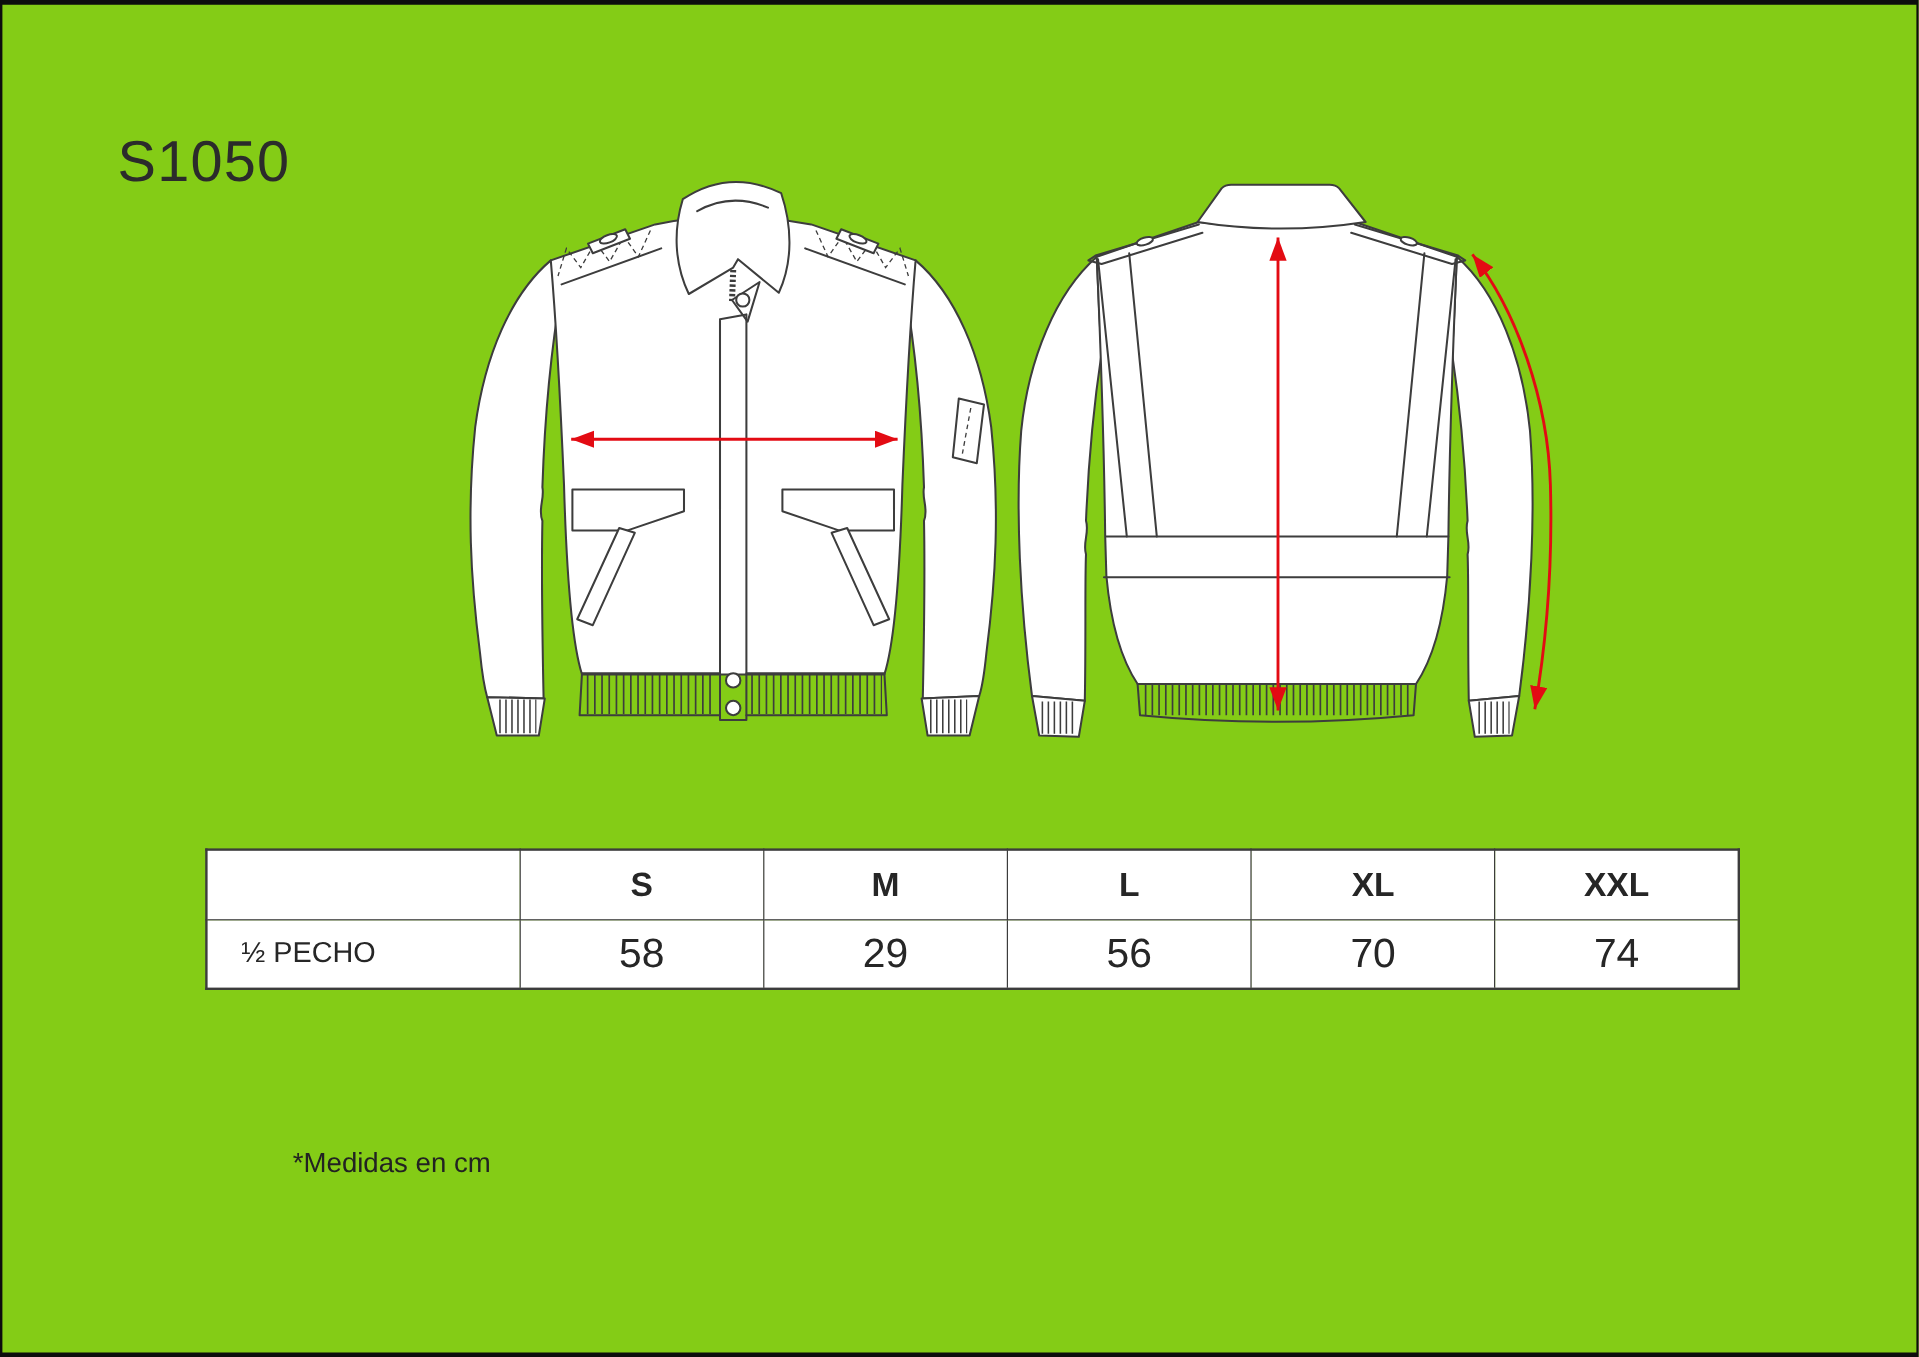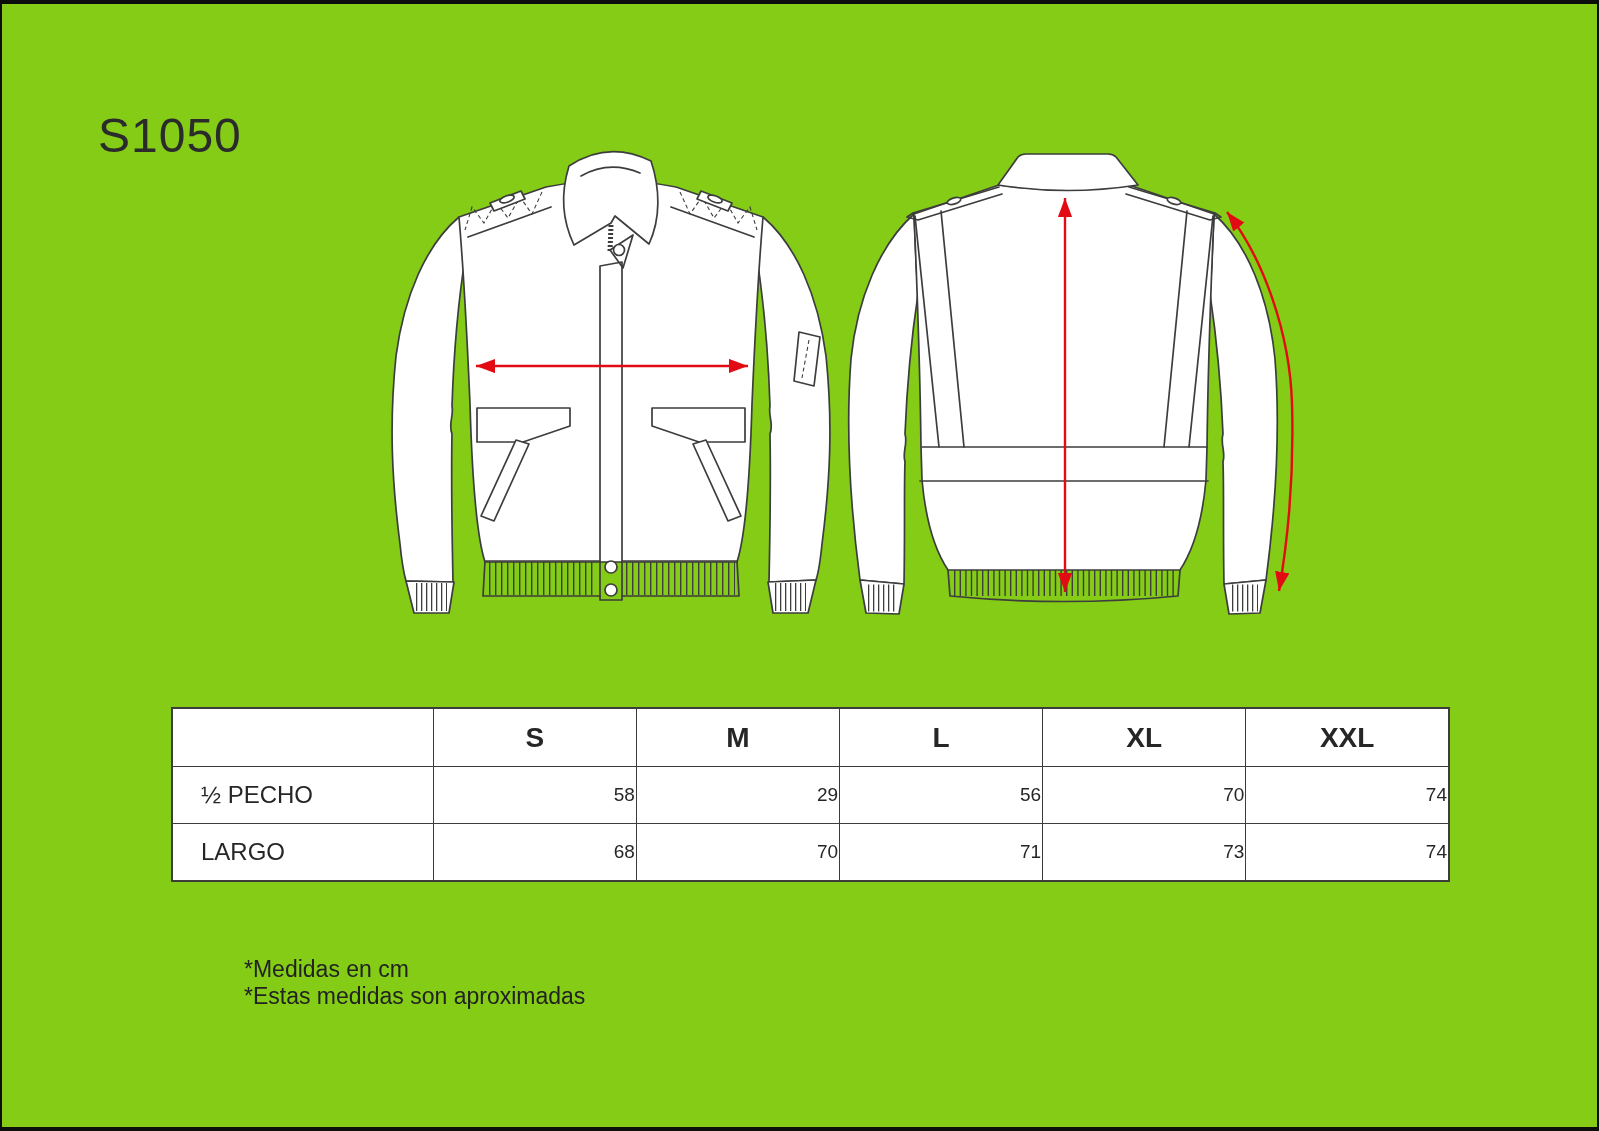--- a/index.html
+++ b/index.html
@@ -39,21 +39,21 @@
     position:absolute;left:169px;top:703px;width:1279px;
     border-collapse:collapse;table-layout:fixed;
     border:2px solid var(--tborder);
     color:var(--text);
   }
   .size-table th,.size-table td{
     border:1px solid var(--tborder);
     background:#fff;
   }
   .size-table th{height:55px;font-size:28px;font-weight:bold;text-align:center;}
-  .size-table td{height:54px;font-size:19px;text-align:right;}
+  .size-table td{height:54px;font-size:34px;text-align:center;}
   .size-table td.rowlabel{text-align:left;padding-left:28px;font-size:24px;}
   .size-table col.c-label{width:261px;}
   .size-table col.c-size{width:203px;}
   .notes{
     position:absolute;left:222px;top:952px;
     font-size:23px;line-height:27px;color:#222;margin-left:20px;
   }
 </style>
 </head>
 <body>
@@ -171,29 +171,20 @@
       <th>XXL</th>
     </tr>
     <tr>
       <td class="rowlabel">½ PECHO</td>
       <td>58</td>
       <td>29</td>
       <td>56</td>
       <td>70</td>
       <td>74</td>
     </tr>
-    <tr>
-      <td class="rowlabel">LARGO</td>
-      <td>68</td>
-      <td>70</td>
-      <td>71</td>
-      <td>73</td>
-      <td>74</td>
-    </tr>
   </tbody>
     </table>
 
   <div class="notes">
     <div>*Medidas en cm</div>
-    <div>*Estas medidas son aproximadas</div>
   </div>
 
 </div>
 
 </body></html>

